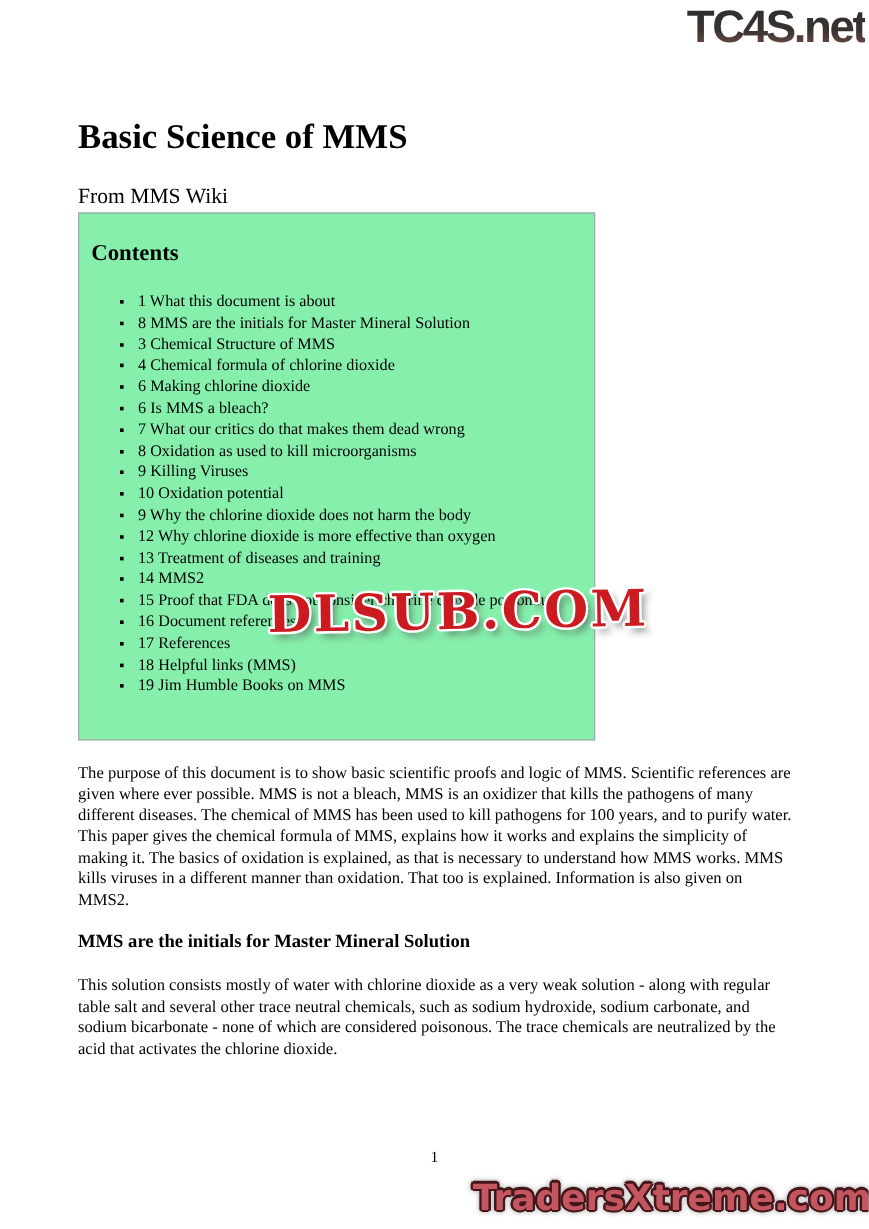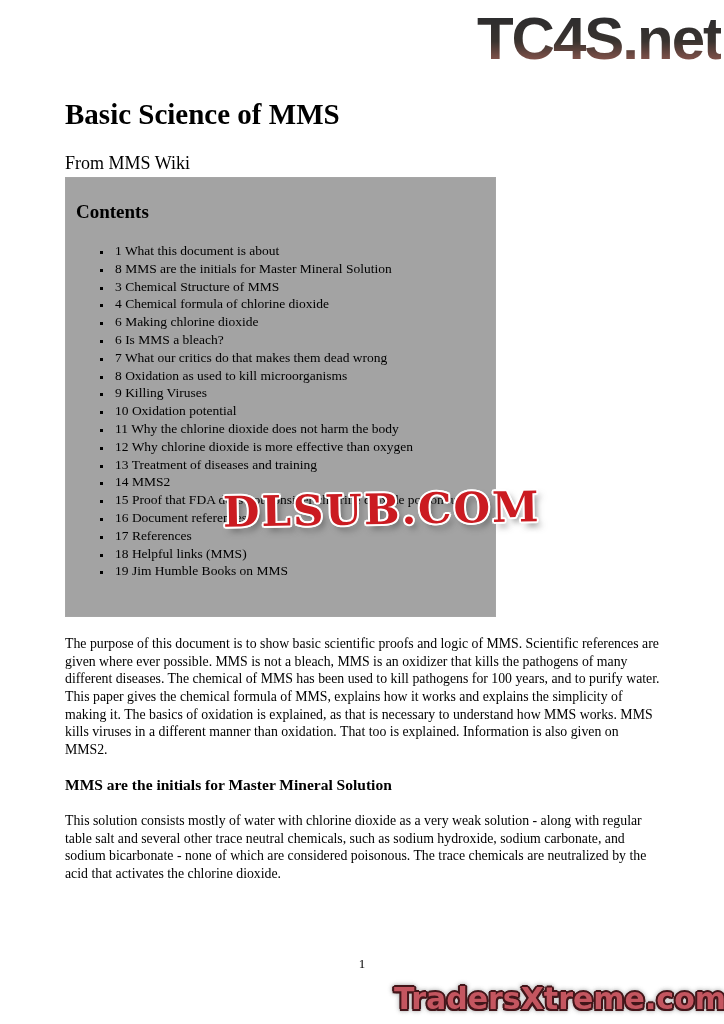--- a/index.html
+++ b/index.html
@@ -30,21 +30,21 @@
   .site-subtitle {
     font-size: 18px;
     margin-top: 24px;
     line-height: 16px;
   }
   .toc-box {
     box-sizing: border-box;
     width: 431px;
     margin-top: 6px;
     border: 1px solid #a6a6a6;
-    background: #a3a3a3;
+    background: #86efac;
     padding: 12px 14px 20px 10px;
   }
   .toc-heading {
     font-size: 19px;
     font-weight: bold;
     margin: 10px 0 0 0;
     line-height: 24px;
   }
   .toc-list {
     margin: 18px 0 16px 0;
@@ -70,24 +70,24 @@
   .page-number {
     position: absolute;
     left: 0; top: 956px;
     width: 724px;
     text-align: center;
     font-size: 13px;
   }
   
   .tc4s-logo {
     position: absolute;
-    top: 16px; right: 3px;
+    top: 0px; right: 3px;
     font-family: "Liberation Sans", sans-serif;
     font-weight: 900;
-    font-size: 60px;
+    font-size: 38px;
     line-height: 46px;
     letter-spacing: -2px;
     background: linear-gradient(180deg, #2c2c2e 0%, #39332f 55%, #8a564e 100%);
     -webkit-background-clip: text;
     background-clip: text;
     color: transparent;
     white-space: nowrap;
   }
   .dlsub-watermark {
     position: absolute;
@@ -142,21 +142,21 @@
         <li>1 What this document is about</li>
         <li>8 MMS are the initials for Master Mineral Solution</li>
         <li>3 Chemical Structure of MMS</li>
         <li>4 Chemical formula of chlorine dioxide</li>
         <li>6 Making chlorine dioxide</li>
         <li>6 Is MMS a bleach?</li>
         <li>7 What our critics do that makes them dead wrong</li>
         <li>8 Oxidation as used to kill microorganisms</li>
         <li>9 Killing Viruses</li>
         <li>10 Oxidation potential</li>
-        <li>11 Why the chlorine dioxide does not harm the body</li>
+        <li>9 Why the chlorine dioxide does not harm the body</li>
         <li>12 Why chlorine dioxide is more effective than oxygen</li>
         <li>13 Treatment of diseases and training</li>
         <li>14 MMS2</li>
         <li>15 Proof that FDA does not consider chlorine dioxide poisonous</li>
         <li>16 Document references</li>
         <li>17 References</li>
         <li>18 Helpful links (MMS)</li>
         <li>19 Jim Humble Books on MMS</li>
       </ul>
     </div>

